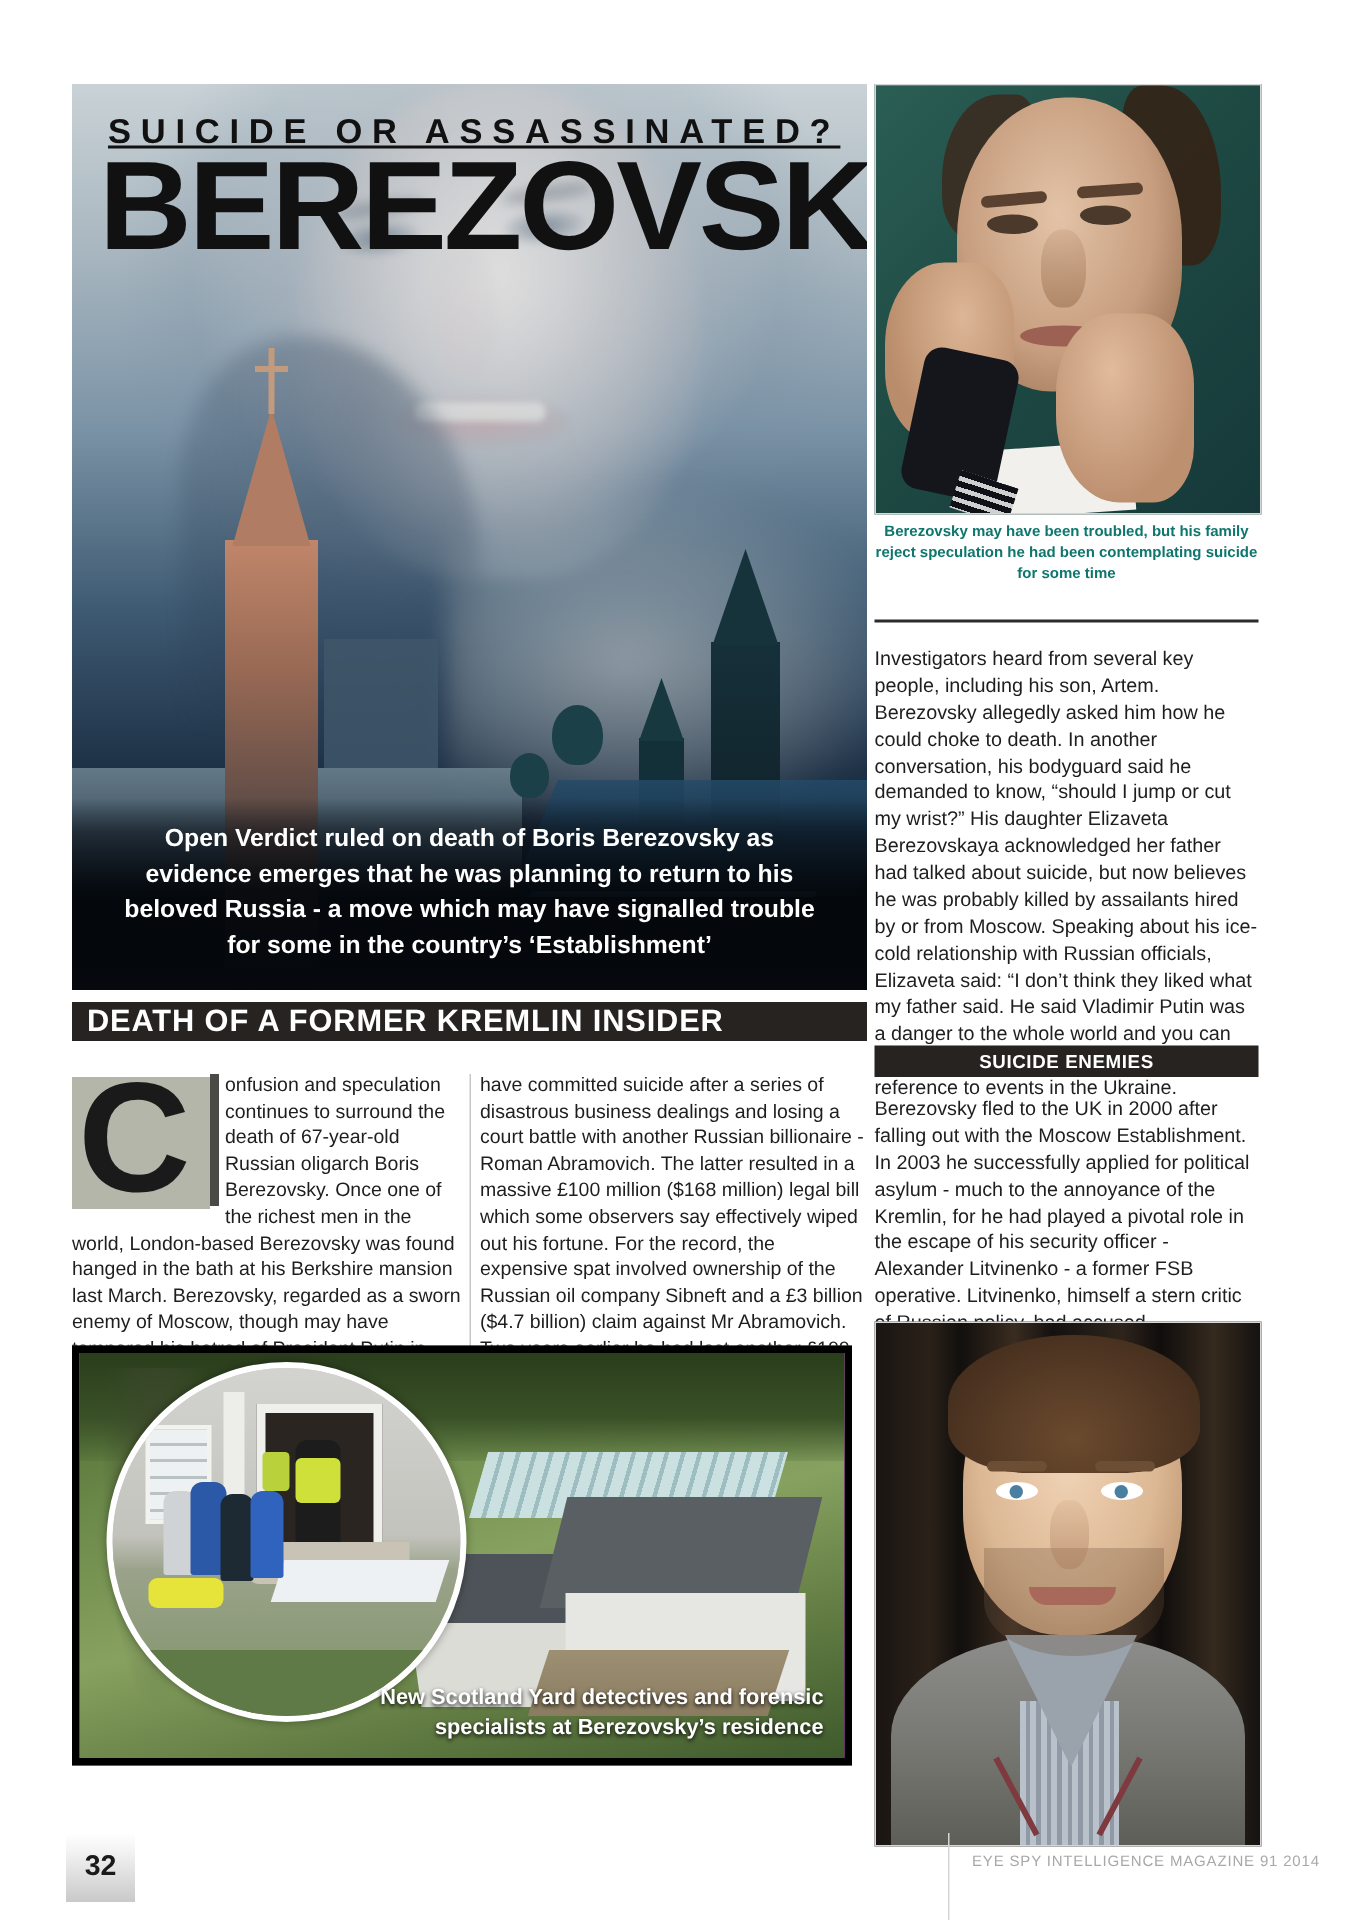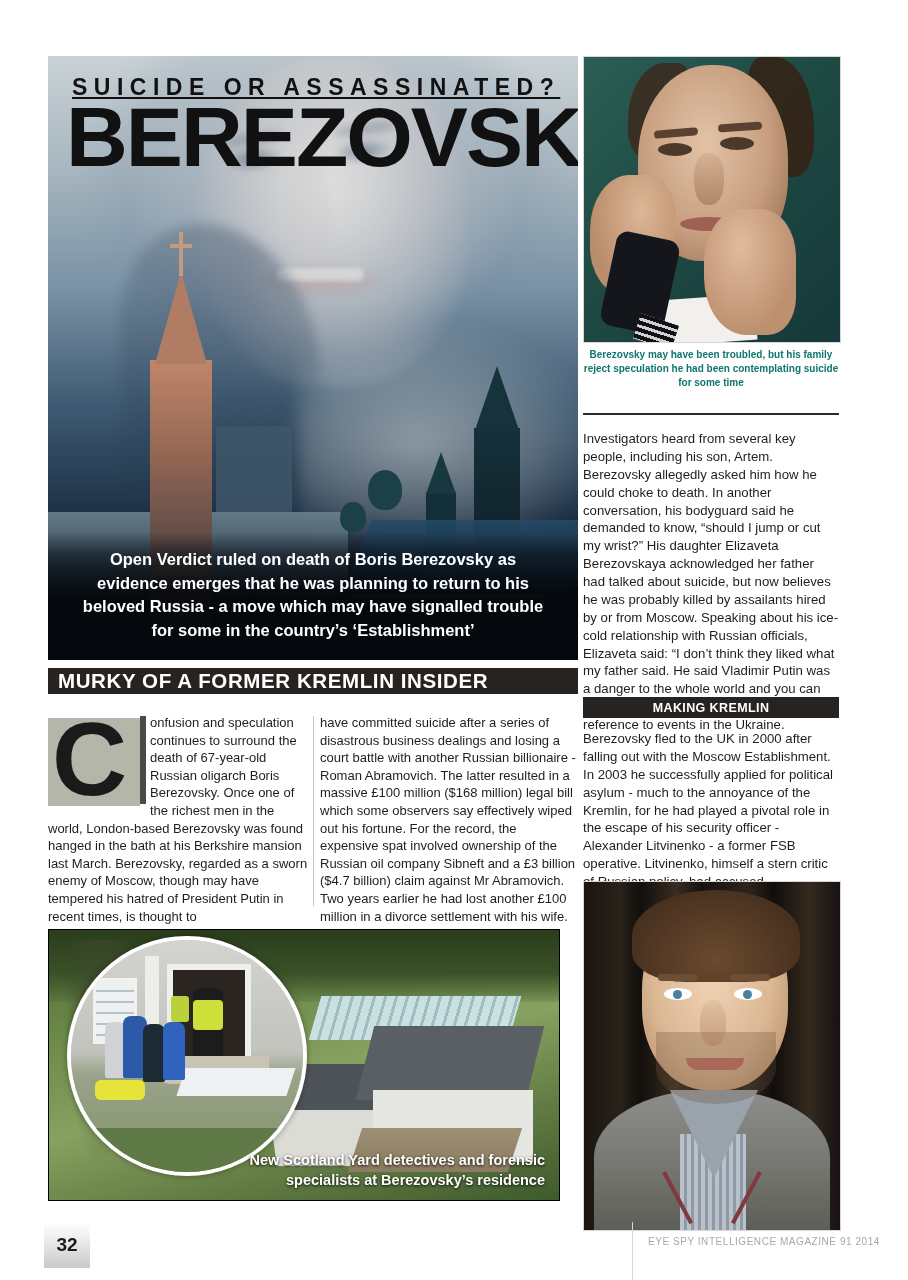--- a/index.html
+++ b/index.html
@@ -198,22 +198,22 @@
     background:linear-gradient(180deg,#8d8d8b 0%, #74746f 60%, #5e5e59 100%);}
   .ab-vneck{position:absolute;left:86px;bottom:52px;width:0;height:0;
     border-left:44px solid transparent;border-right:44px solid transparent;border-top:88px solid #9aa2ab;}
   .ab-vtrim-l{position:absolute;left:80px;bottom:56px;width:58px;height:4px;background:#7e3a3f;transform:rotate(62deg);transform-origin:left center;}
   .ab-vtrim-r{position:absolute;left:176px;bottom:56px;width:58px;height:4px;background:#7e3a3f;transform:rotate(118deg);transform-origin:left center;}
   .ab-shirt{position:absolute;left:96px;bottom:0;width:66px;height:96px;
     background:repeating-linear-gradient(90deg,#b9c2cb 0 4px,#8f9aa6 4px 7px);}
 
   
   .photo-mansion{
-    position:absolute;left:48px;top:929px;width:510px;height:270px;overflow:hidden;
-    border:1px solid #000000;background:#d946ef;
+    position:absolute;left:48px;top:897px;width:510px;height:270px;overflow:hidden;
+    border:5px solid #000000;background:#d946ef;
   }
   .mn-grass{position:absolute;inset:0;
     background:linear-gradient(165deg,#50682f 0%, #6c8a4a 26%, #86a05e 52%, #657f44 74%, #46five 100%);
     background:linear-gradient(165deg,#4e6630 0%, #6b8949 26%, #87a160 52%, #647e45 74%, #3f5a2c 100%);}
   .mn-trees{position:absolute;left:0;top:0;width:100%;height:72px;
     background:linear-gradient(180deg,#2a3d1c 0%, #3a5127 60%, rgba(70,100,50,.2) 100%);}
   .mn-tree{position:absolute;left:14px;top:10px;width:74px;height:230px;
     background:radial-gradient(ellipse at 50% 18%, rgba(60,72,44,.8), rgba(60,72,44,0) 70%);}
   .mn-house{position:absolute;right:18px;bottom:28px;width:300px;height:180px;}
   .mn-roof1{position:absolute;right:6px;bottom:72px;width:170px;height:74px;background:#5a5f63;transform:skewX(-14deg);}
@@ -302,21 +302,21 @@
         </div>
     </div>
 
     <div class="kicker">SUICIDE OR ASSASSINATED?</div>
     <div class="hl1">BEREZOVSKY</div>
 
     <div class="hero-cap">Open Verdict ruled on death of Boris Berezovsky as evidence emerges that he was planning to return to his beloved Russia - a move which may have signalled trouble for some in the country’s ‘Establishment’</div>
   </div>
 
   <div class="banner">
-    <span>MURKY OF A FORMER KREMLIN INSIDER</span>
+    <span>DEATH OF A FORMER KREMLIN INSIDER</span>
   </div>
 
   <div class="dropcap-shadow"></div>
   <div class="col col-a">
     <div class="dropcap"></div>
     <p>onfusion and speculation continues to surround the death of 67-year-old Russian oligarch Boris Berezovsky. Once one of the richest men in the world, London-based Berezovsky was found hanged in the bath at his Berkshire mansion last March. Berezovsky, regarded as a sworn enemy of Moscow, though may have tempered his hatred of President Putin in recent times, is thought to</p>
   </div>
   <div class="col-rule"></div>
   <div class="col col-b">
     <p>have committed suicide after a series of disastrous business dealings and losing a court battle with another Russian billionaire - Roman Abramovich. The latter resulted in a massive £100 million ($168 million) legal bill which some observers say effectively wiped out his fortune. For the record, the expensive spat involved ownership of the Russian oil company Sibneft and a £3 billion ($4.7 billion) claim against Mr Abramovich. Two years earlier he had lost another £100 million in a divorce settlement with his wife.</p>
@@ -340,21 +340,21 @@
     <div class="pp-cord"></div>
   </div>
   <div class="cap-phone">Berezovsky may have been troubled, but his family reject speculation he had been contemplating suicide for some time</div>
   <div class="cap-rule"></div>
 
   <div class="col col-c">
     <p>Investigators heard from several key people, including his son, Artem. Berezovsky allegedly asked him how he could choke to death. In another conversation, his bodyguard said he demanded to know, “should I jump or cut my wrist?” His daughter Elizaveta Berezovskaya acknowledged her father had talked about suicide, but now believes he was probably killed by assailants hired by or from Moscow. Speaking about his ice-cold relationship with Russian officials, Elizaveta said: “I don’t think they liked what my father said. He said Vladimir Putin was a danger to the whole world and you can see that now.” This was probably a reference to events in the Ukraine.</p>
   </div>
 
   <div class="sub-banner">
-    <span>MAKING KREMLIN</span>
+    <span>SUICIDE ENEMIES</span>
   </div>
 
   <div class="col col-d">
     <p>Berezovsky fled to the UK in 2000 after falling out with the Moscow Establishment. In 2003 he successfully applied for political asylum - much to the annoyance of the Kremlin, for he had played a pivotal role in the escape of his security officer - Alexander Litvinenko - a former FSB operative. Litvinenko, himself a stern critic of Russian policy, had accused</p>
   </div>
 
   <div class="photo-abr">
     <div class="ab-bg"></div>
     <div class="ab-sweater"></div>
     <div class="ab-shirt"></div>

